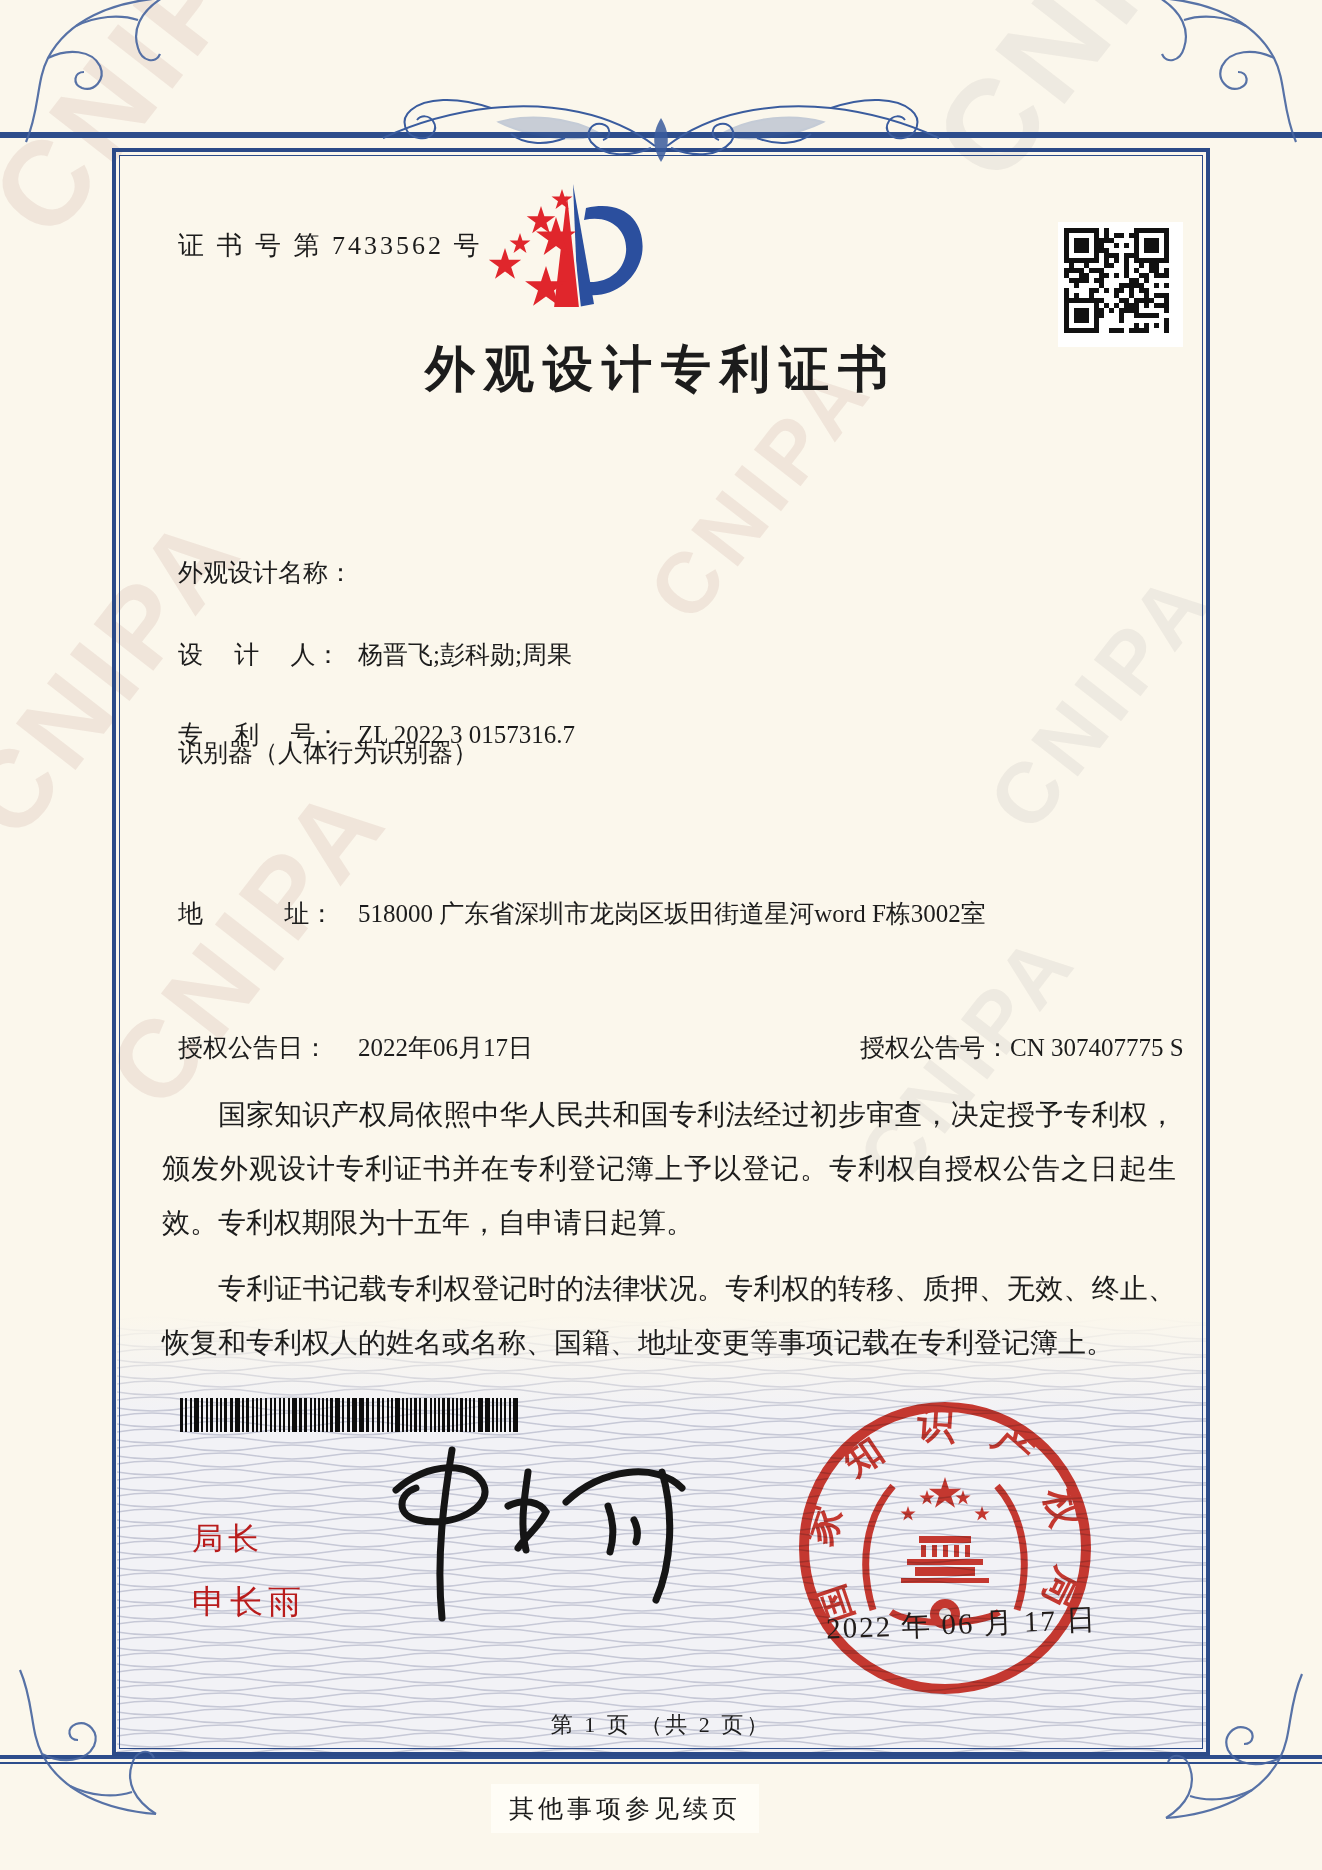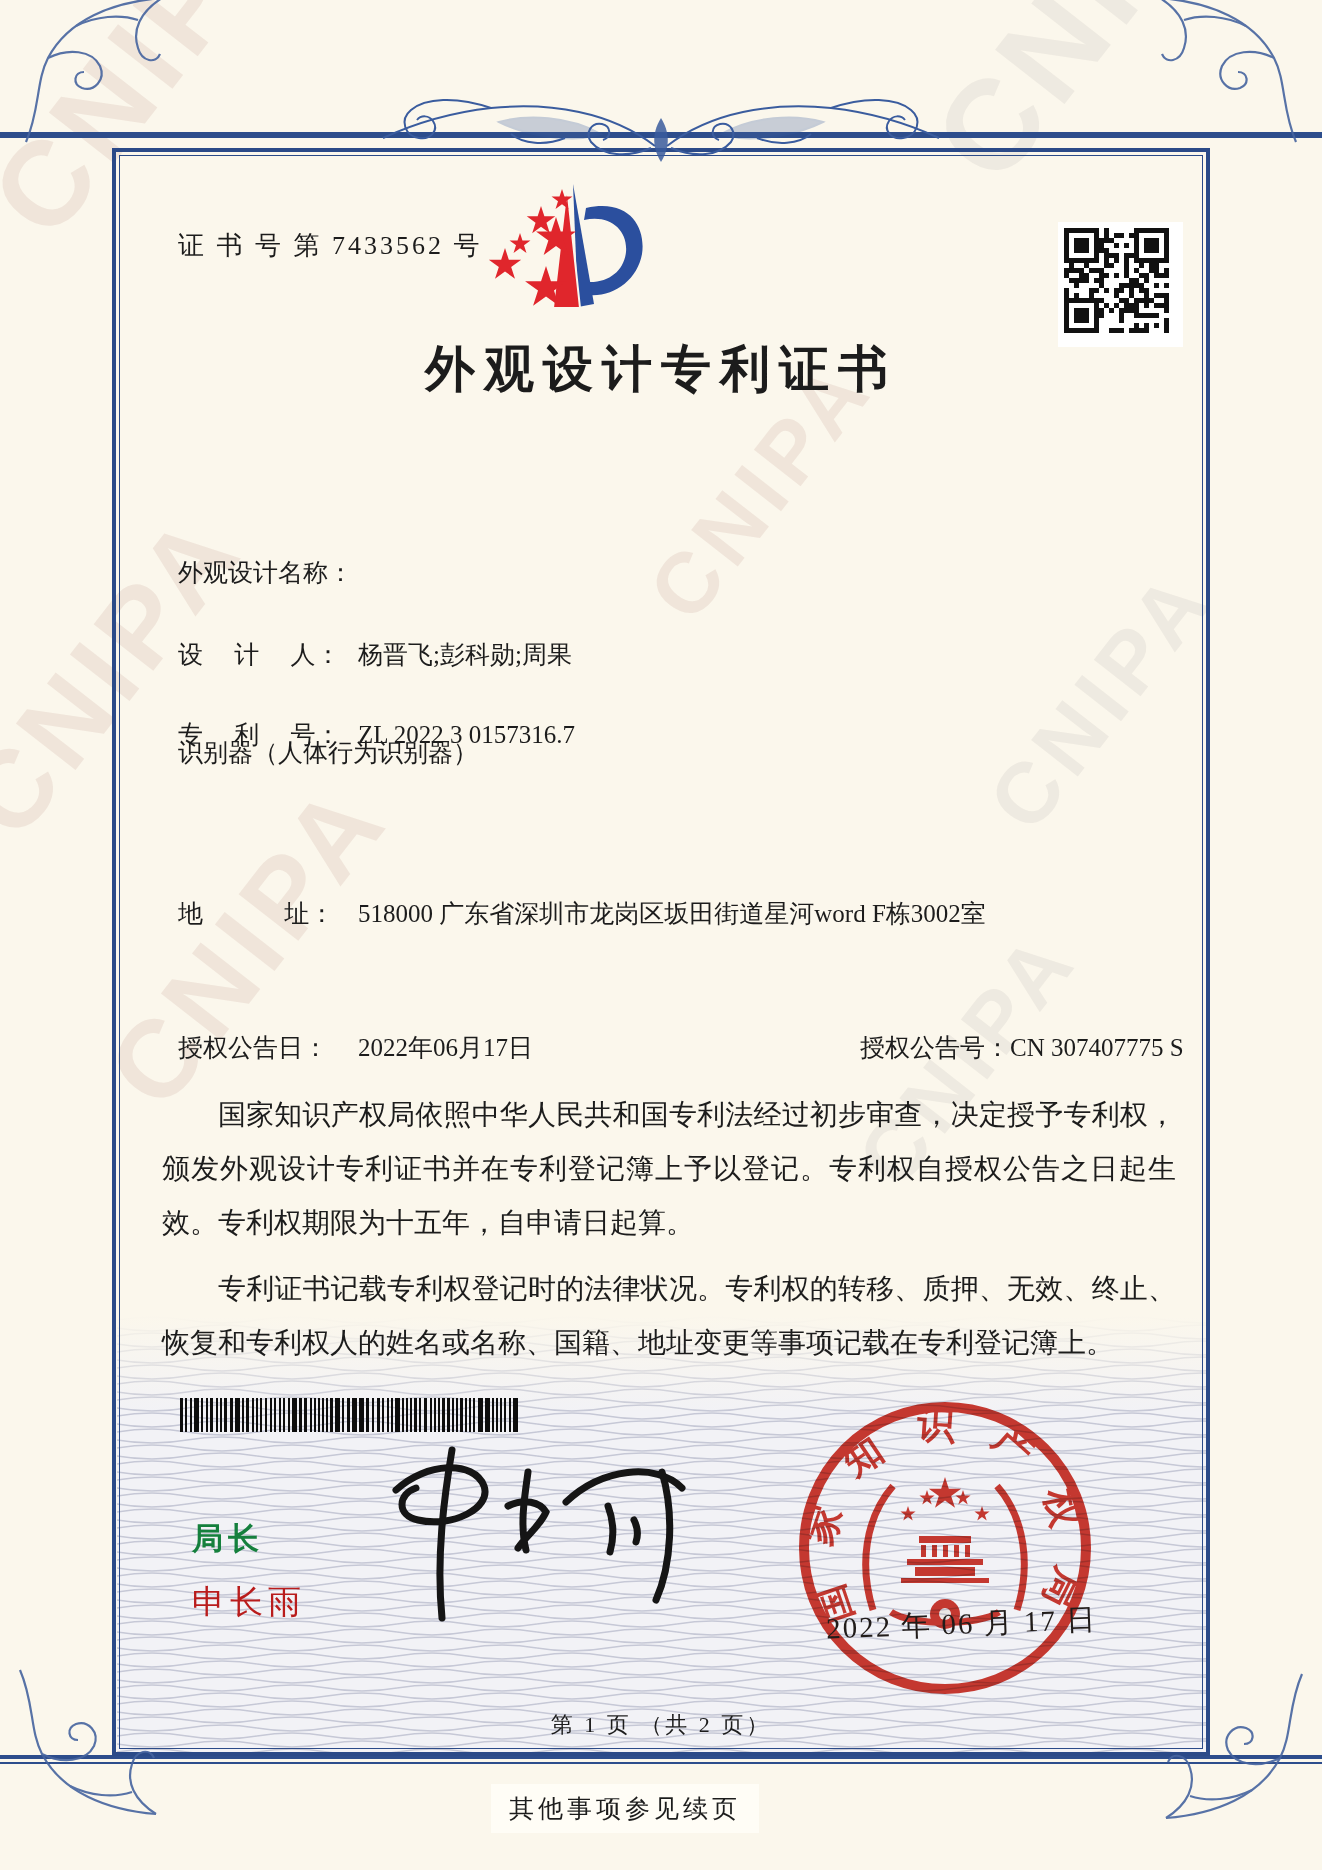--- a/index.html
+++ b/index.html
@@ -39,21 +39,21 @@
   
   .paras{position:absolute;left:150px;top:1076px;width:1038px;font-size:28px;
       line-height:54px;text-align:justify;z-index:2;}
   .paras p{margin:12px;text-indent:2em;}
 
   
   .waves{position:absolute;left:117px;top:1316px;width:1090px;height:440px;z-index:1;}
 
   .barcode{position:absolute;left:180px;top:1398px;z-index:2;}
   .director-title{position:absolute;left:192px;top:1518px;font-family:"Liberation Sans",sans-serif;
-      font-size:31px;font-weight:700;letter-spacing:5px;color:#15803d;z-index:2;}
+      font-size:31px;font-weight:400;letter-spacing:5px;color:#b91c1c;z-index:2;}
   .director-name{position:absolute;left:192px;top:1580px;font-family:"Liberation Sans",sans-serif;
       font-size:33px;font-weight:500;letter-spacing:5px;color:#b91c1c;z-index:2;}
   .signature{position:absolute;left:356px;top:1428px;z-index:2;}
 
   .seal{position:absolute;left:795px;top:1398px;width:300px;height:300px;z-index:3;
       mix-blend-mode:multiply;opacity:.95;}
   .seal-date{position:absolute;left:826px;top:1604px;width:310px;font-size:29px;color:#211c1a;
       letter-spacing:2px;transform:rotate(-2deg);z-index:4;white-space:nowrap;}
 
   .page-info{position:absolute;left:112px;top:1710px;width:1098px;text-align:center;

